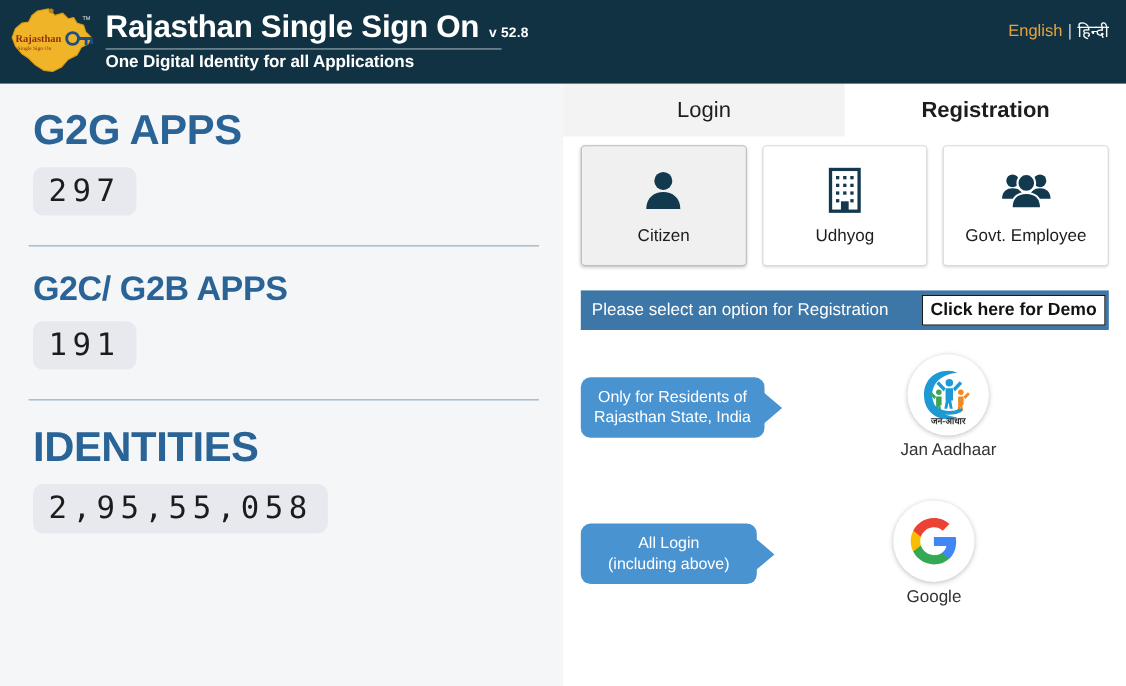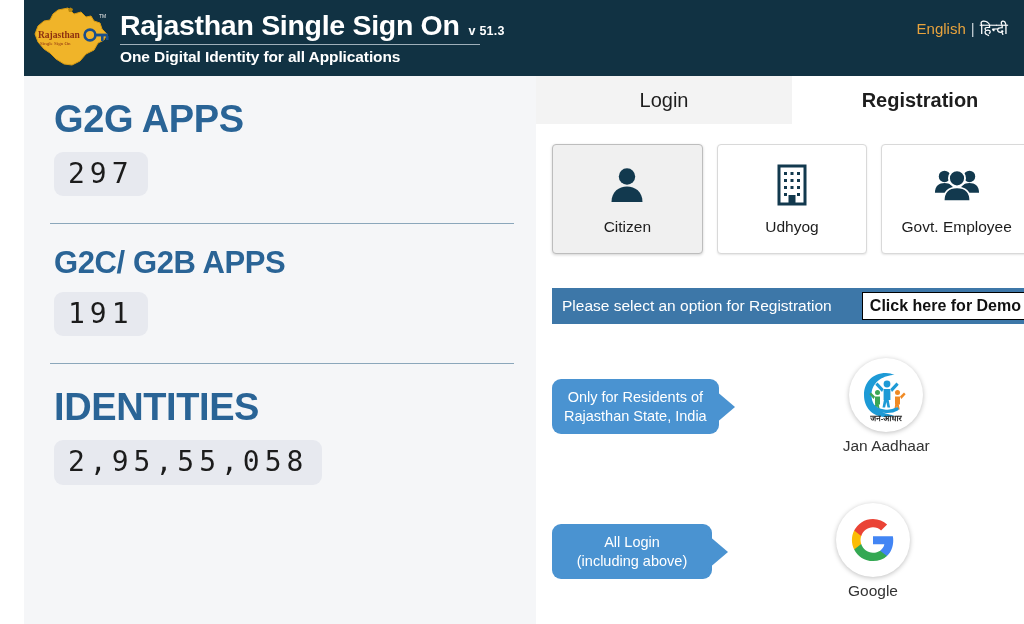--- a/index.html
+++ b/index.html
@@ -2,21 +2,21 @@
 <html><head>
 <meta charset="utf-8">
 <style>
   * { box-sizing: border-box; margin: 0; padding: 0; }
   html, body {
     width: 1024px; height: 624px;
     font-family: "Liberation Sans", sans-serif;
     background: #ffffff;
     overflow: hidden;
   }
-  .page { position: relative; width: 1024px; height: 624px; display: flex; flex-direction: column; padding-left: 24px; }
+  .page { position: relative; width: 1024px; height: 624px; display: flex; flex-direction: column; }
 
   
   .header {
     height: 76px; background: #113243; flex: 0 0 76px;
     display: flex; align-items: center; position: relative;
   }
   .logo-wrap { width: 92px; height: 76px; display: flex; align-items: center; justify-content: center; flex: 0 0 92px; }
   .title-block { display: flex; flex-direction: column; justify-content: center; margin-left: 4px; }
   .title-row { display: flex; align-items: baseline; gap: 9px; }
   .app-title {
@@ -55,21 +55,21 @@
   .counter-digits {
     font-family: "DejaVu Sans Mono", monospace;
     font-size: 28px; color: #1c1c1c; letter-spacing: 5px; line-height: 1.2;
     font-weight: normal;
     text-align: center;
   }
   .stat-divider { height: 1px; background: #8ba7bb; margin: 27px 22px 0 26px; }
   .spacer-22 { height: 22px; }
 
   
-  .right-panel { width: 512px; flex: 0 0 512px; background: #ffffff; display: flex; flex-direction: column; gap: 12px; }
+  .right-panel { width: 512px; flex: 0 0 512px; background: #ffffff; display: flex; flex-direction: column; }
 
   .tabs { display: flex; height: 48px; flex: 0 0 48px; }
   .tab {
     flex: 1 1 50%; display: flex; align-items: center; justify-content: center;
     font-size: 20px; color: #1d1d1d; cursor: pointer;
   }
   .tab.inactive { background: #f3f3f3; }
   .tab.active { background: #ffffff; font-weight: bold; }
 
   .type-cards { display: flex; gap: 14px; padding: 8px 16px 0 16px; }
@@ -132,21 +132,21 @@
           <rect x="22" y="7" width="2.6" height="4" fill="#1b4f8a"></rect>
         </g>
         <path d="M40 2 l2.5 -1.4 l2.5 1.4 l-1 3 h-3 z" fill="#b8860b"></path>
         <text x="71" y="11" font-family="Liberation Sans, sans-serif" font-size="5" fill="#e8e8e8">TM</text>
       </svg>
     </div>
 
     <div class="title-block">
       <div class="title-row">
         <span class="app-title">Rajasthan Single Sign On</span>
-        <span class="app-version">v 51.3</span>
+        <span class="app-version">v 52.8</span>
       </div>
       <div class="title-rule"></div>
       <span class="app-subtitle">One Digital Identity for all Applications</span>
     </div>
 
     <div class="lang-block">
       <span class="lang-en">English</span>
       <span class="lang-sep">|</span>
       <span class="lang-hi">हिन्दी</span>
     </div>

